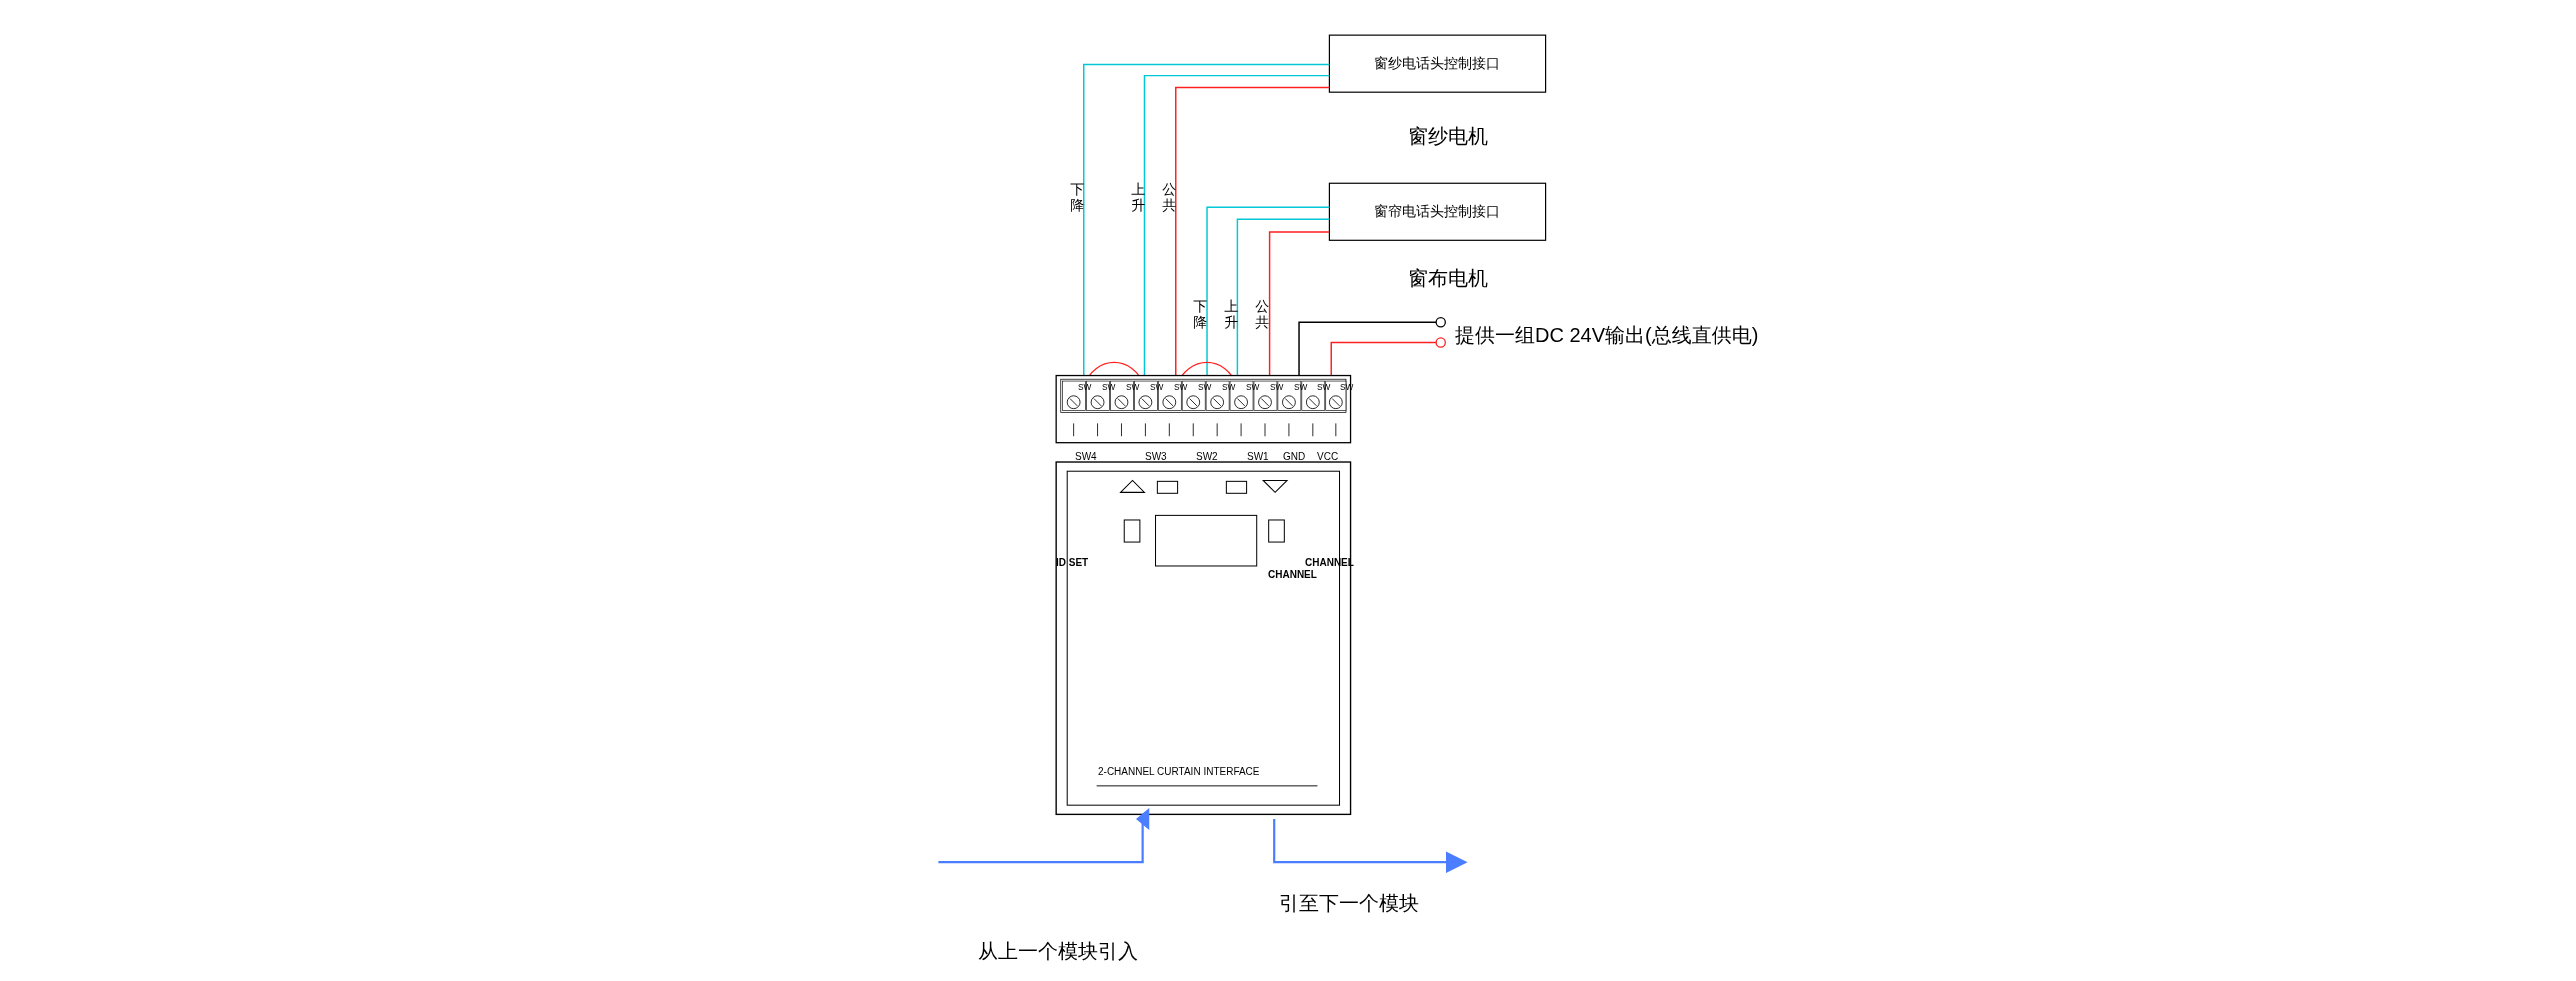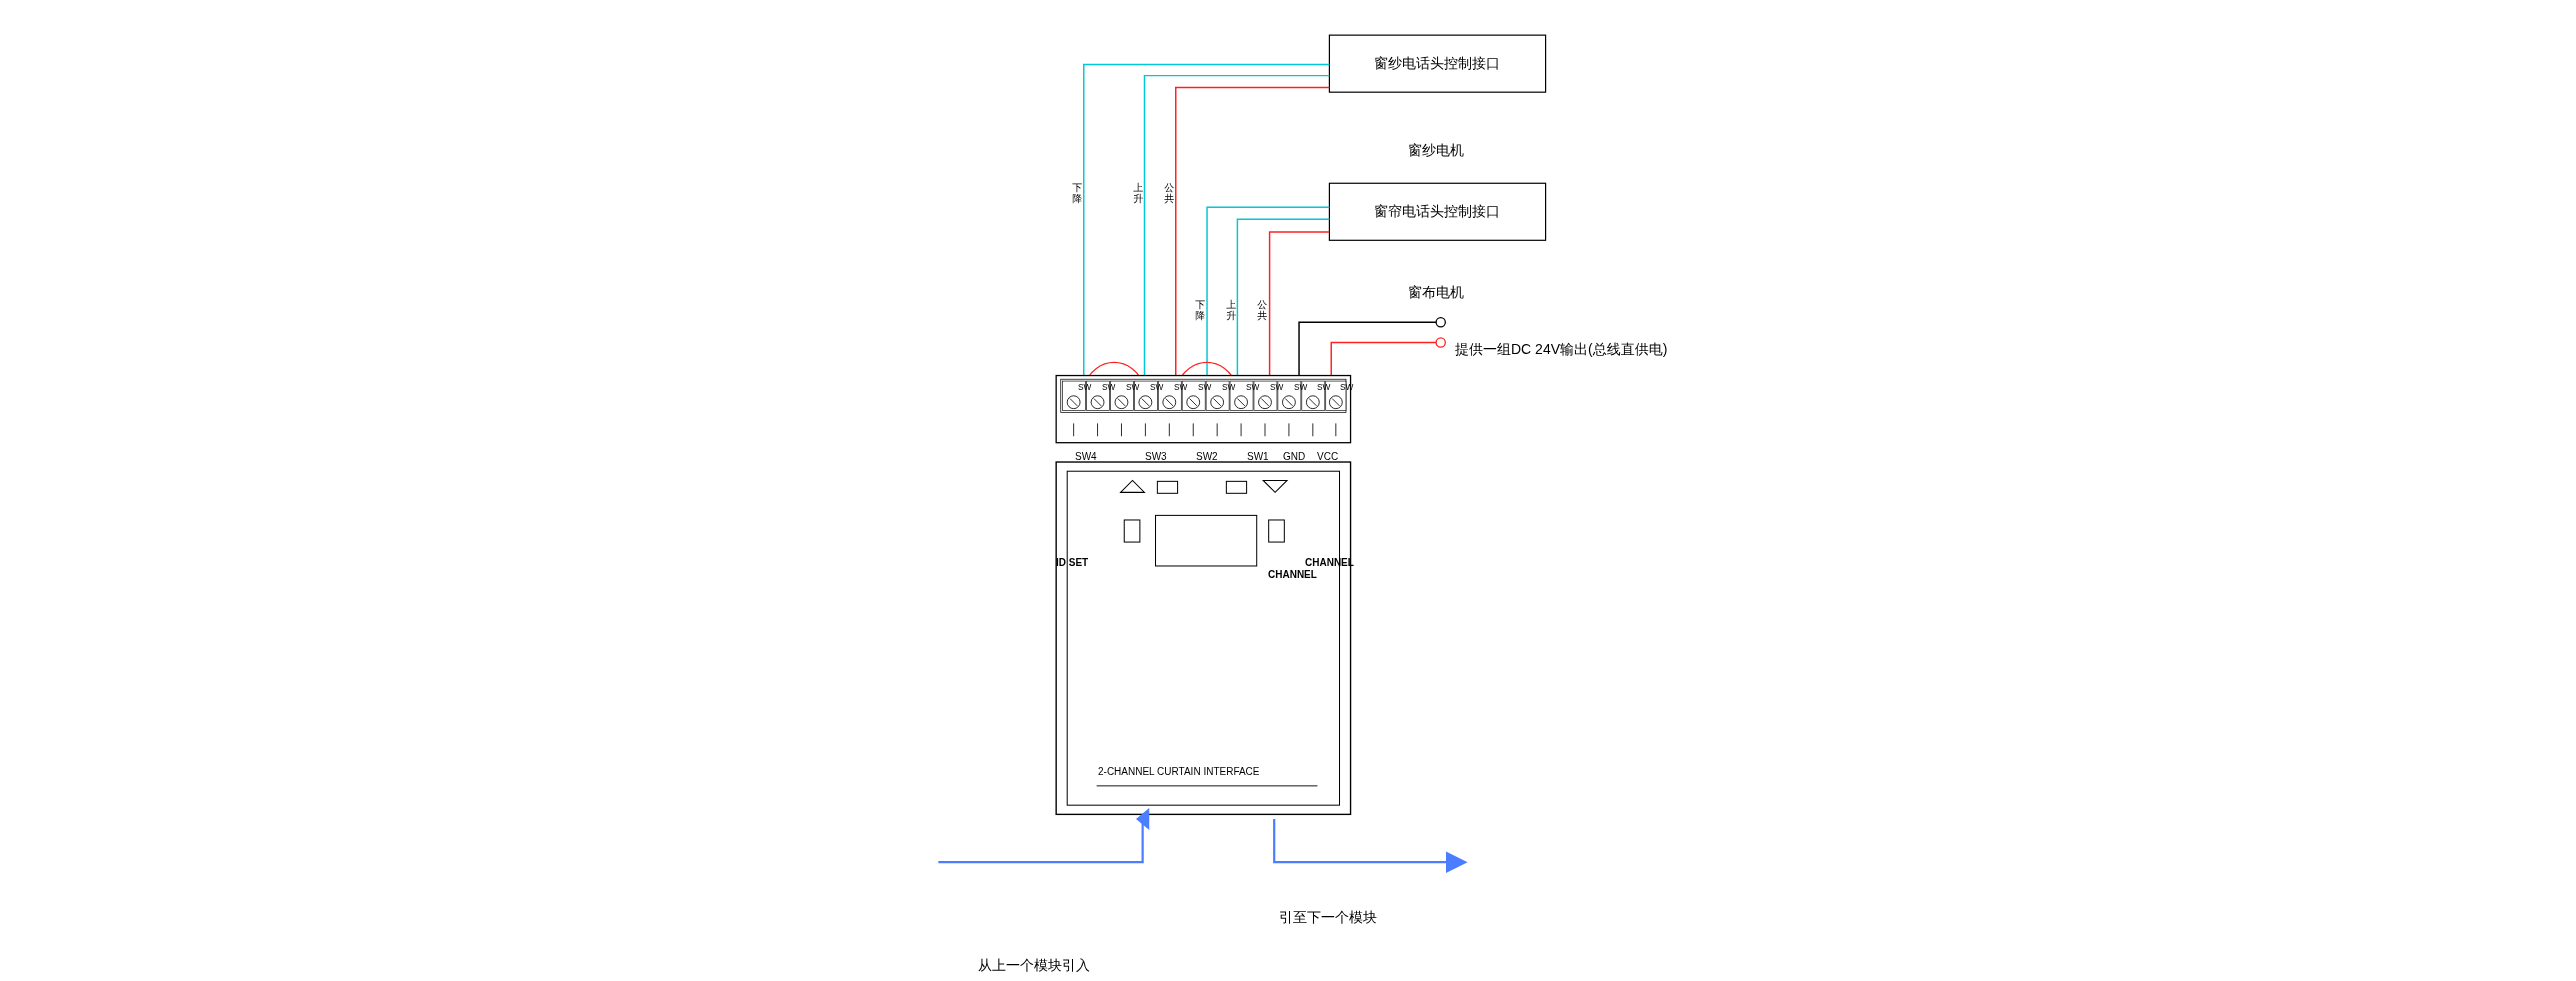--- a/index.html
+++ b/index.html
@@ -29,25 +29,24 @@
     height: 982px;
   }
   .lbl {
     position: absolute;
     font-family: "Liberation Sans", sans-serif;
     color: #000000;
     white-space: pre;
     line-height: 1.15;
   }
   .lbl-cn {
+    font-size: 20px;
+  }
+  .lbl-vert {
     font-size: 14px;
-    margin-top: 17px;
-  }
-  .lbl-vert {
-    font-size: 10px;
     width: 14.7px;
     white-space: normal;
     text-align: center;
     line-height: 1.12;
   }
   .lbl-small {
     font-size: 10px;
   }
   .lbl-tiny {
     font-size: 8.3px;

